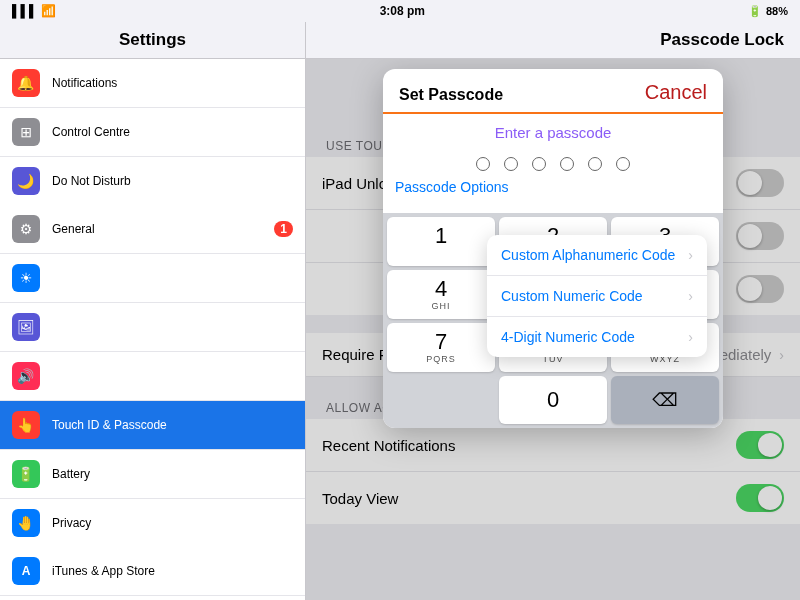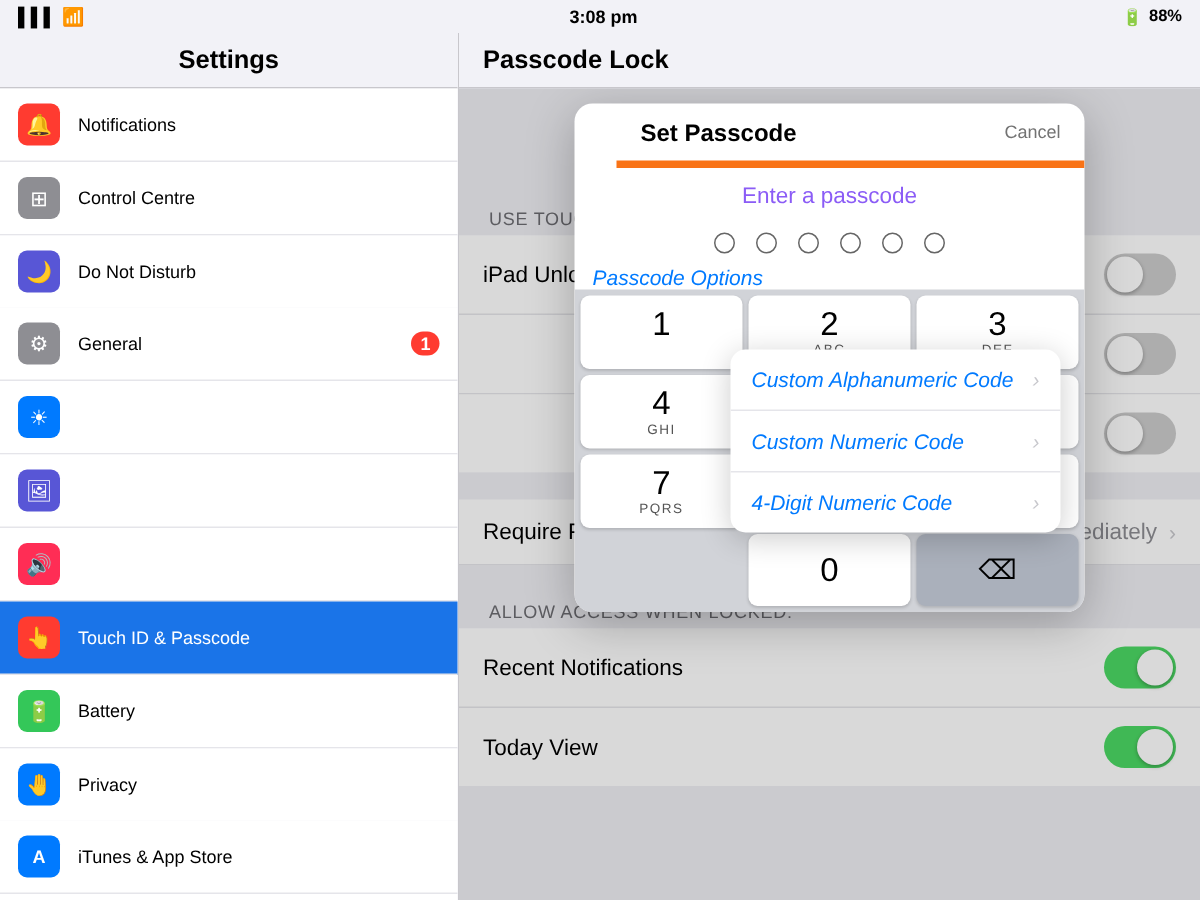--- a/index.html
+++ b/index.html
@@ -114,21 +114,21 @@
       background: #efeff4;
       display: flex;
       flex-direction: column;
       overflow: hidden;
     }
     .right-header {
       background: #f2f2f7;
       padding: 8px 16px;
       font-size: 17px;
       font-weight: 600;
-      text-align: left;
+      text-align: right;
       border-bottom: 1px solid #c8c7cc;
       color: #000;
     }
     .right-content {
       flex: 1;
       overflow-y: auto;
       position: relative;
     }
 
     
@@ -206,33 +206,32 @@
       background: #fff;
       border-radius: 12px;
       width: 340px;
       box-shadow: 0 8px 32px rgba(0,0,0,0.25);
       overflow: hidden;
     }
 
     .dialog-header {
       display: flex;
       justify-content: space-between;
-      align-items: flex-start;
+      align-items: flex-end;
       padding: 12px 16px 8px;
-      border-bottom: 5px solid #f97316;
-      margin-left: 28px;
+      border-bottom: 2px solid #f97316;
     }
     .dialog-title-btn {
       font-size: 16px;
       font-weight: 600;
       color: #000;
     }
     .dialog-cancel-btn {
-      font-size: 12px;
-      color: #737373;
+      font-size: 20px;
+      color: #b91c1c;
       cursor: pointer;
     }
 
     .dialog-subtitle {
       text-align: center;
       font-size: 15px;
       color: #8b5cf6;
       padding: 10px 16px 8px;
     }
 
@@ -247,22 +246,21 @@
       height: 14px;
       border-radius: 50%;
       border: 1.5px solid #666;
       background: transparent;
     }
 
     .passcode-options-row {
       display: flex;
       justify-content: space-between;
       align-items: center;
-      padding: 4px 12px 0;
-      font-style: italic;
+      padding: 4px 12px 18px;
     }
     .passcode-options-btn {
       font-size: 14px;
       color: #007aff;
       cursor: pointer;
     }
 
     
     .passcode-dropdown {
       position: absolute;

